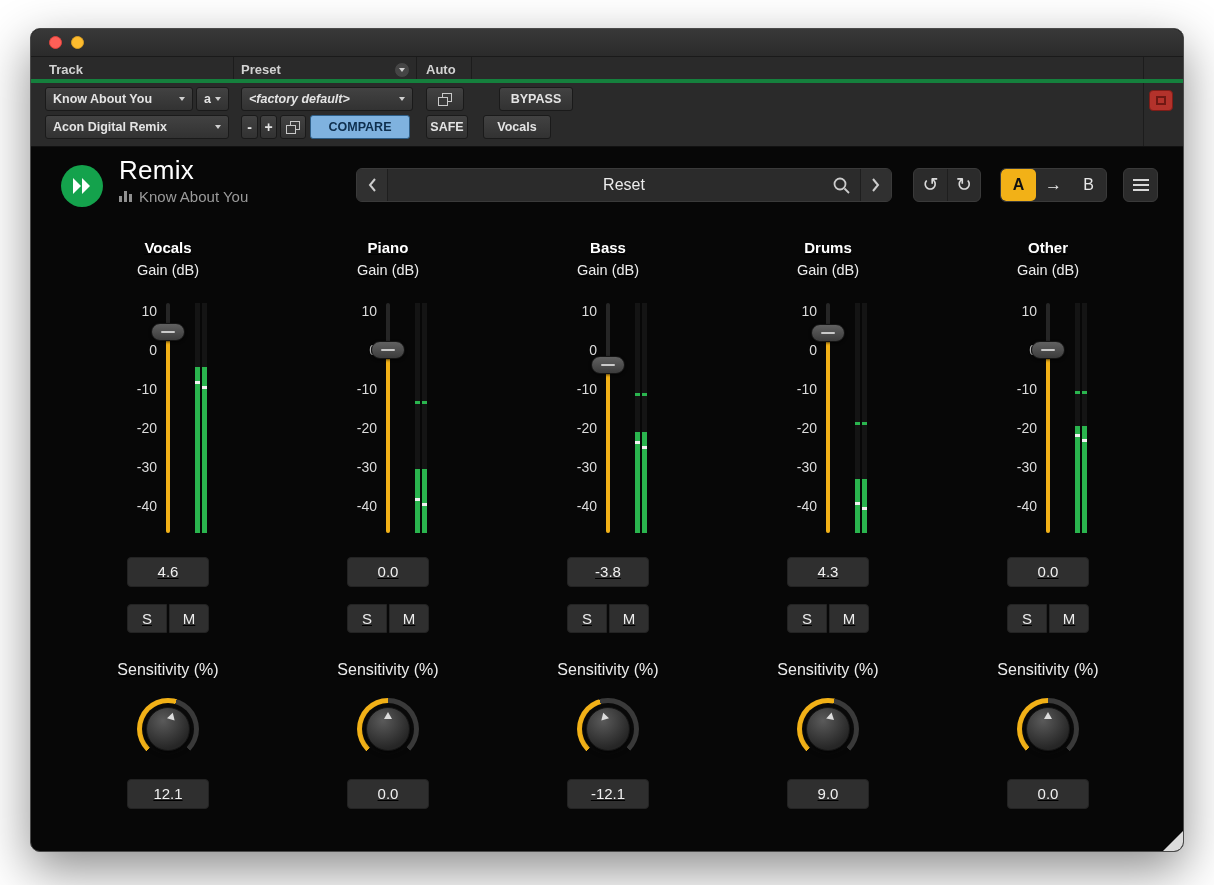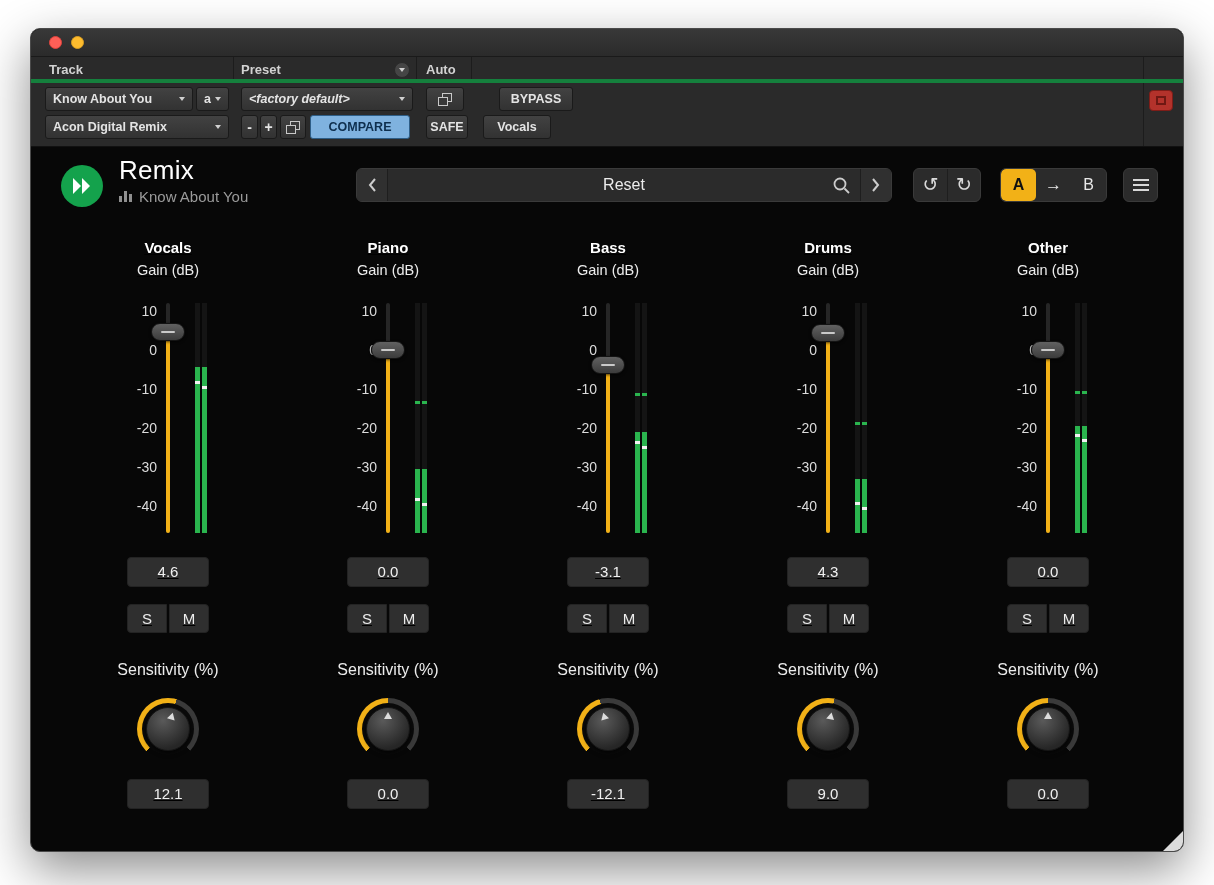--- a/index.html
+++ b/index.html
@@ -367,21 +367,21 @@
                 <div class="m-fill" style="top: 128.7px;"></div>
                 <div class="m-white" style="top: 138.45px;"></div>
         </div>
         <div class="mbar r">
           <div class="m-peak" style="top: 89.7px;"></div>
                 <div class="m-fill" style="top: 128.7px;"></div>
                 <div class="m-white" style="top: 143.45px;"></div>
         </div>
       </div>
     </div>
-    <div class="value-box">-3.1</div>
+    <div class="value-box">-3.8</div>
     <div class="sm-row">
       <button class="sm-btn sm-s">S</button>
       <button class="sm-btn sm-m">M</button>
     </div>
     <div class="sens-label">Sensitivity (%)</div>
     <div class="knob-wrap">
       <div class="knob-ring" style="background: conic-gradient(from 225deg, rgb(242, 177, 23) 0deg, rgb(242, 177, 23) 118.665deg, rgb(58, 58, 58) 118.665deg, rgb(58, 58, 58) 270deg, transparent 270deg, transparent 360deg);"></div>
       <div class="knob-gap"></div>
       <div class="knob-face">
         <div class="pointer-rot" style="transform: rotate(-16.335deg);">

